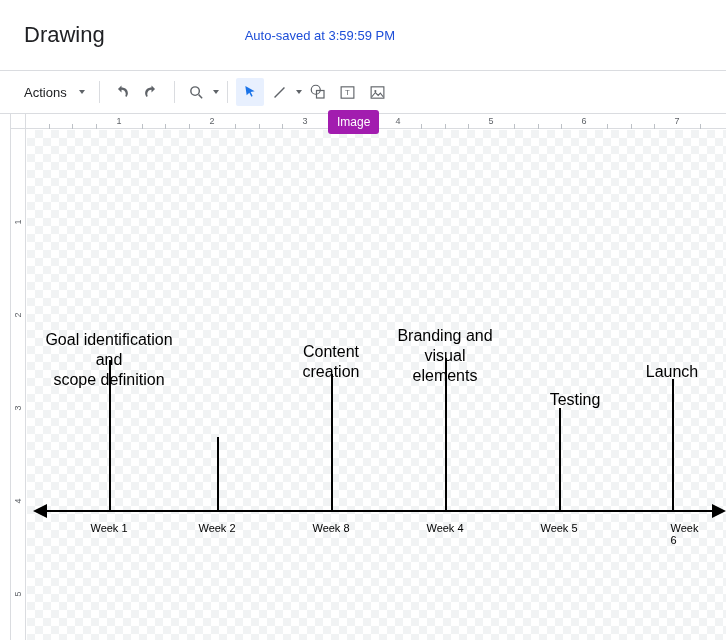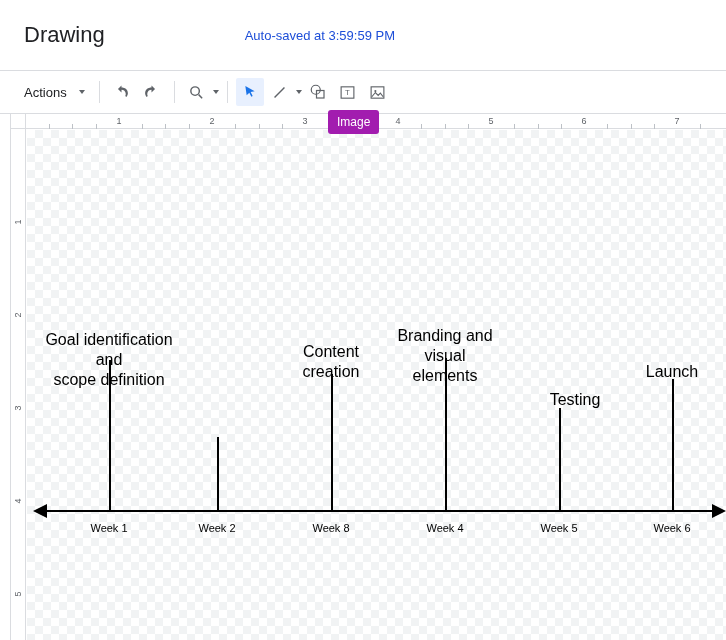--- a/index.html
+++ b/index.html
@@ -362,14 +362,14 @@
   <div class="ms-label" style="left:418px;top:196px;width:110px">Branding and
 visual elements</div>
   <div class="wk-label" style="left:418px">Week 4</div>
 
   <div class="milestone" style="left:532px;top:278px;height:102px"></div>
   <div class="ms-label" style="left:548px;top:260px;width:80px">Testing</div>
   <div class="wk-label" style="left:532px">Week 5</div>
 
   <div class="milestone" style="left:645px;top:249px;height:131px"></div>
   <div class="ms-label" style="left:645px;top:232px;width:80px">Launch</div>
-  <div class="wk-label" style="left:645px">Week 6</div>
+  <div class="wk-label" style="left:662px">Week 6</div>
 </div>
 
 </body></html>

